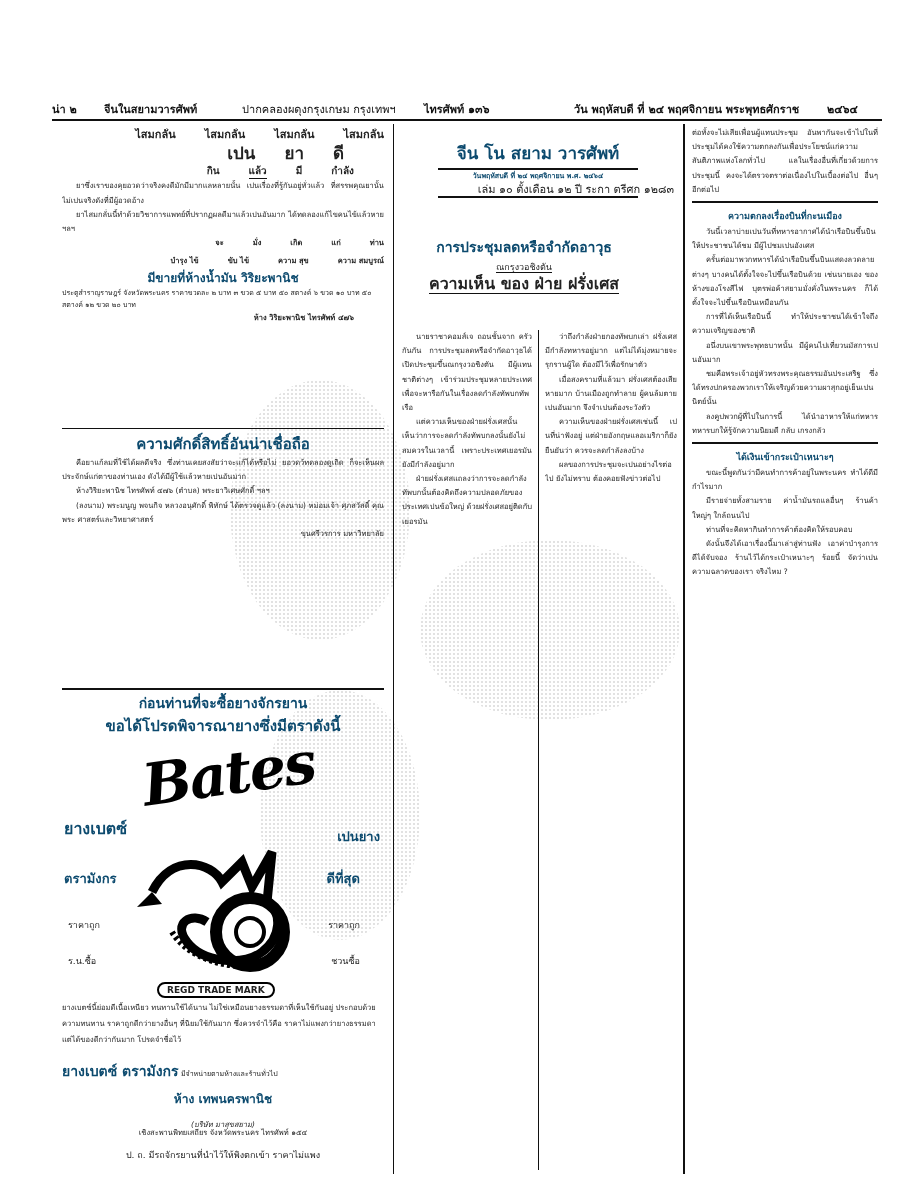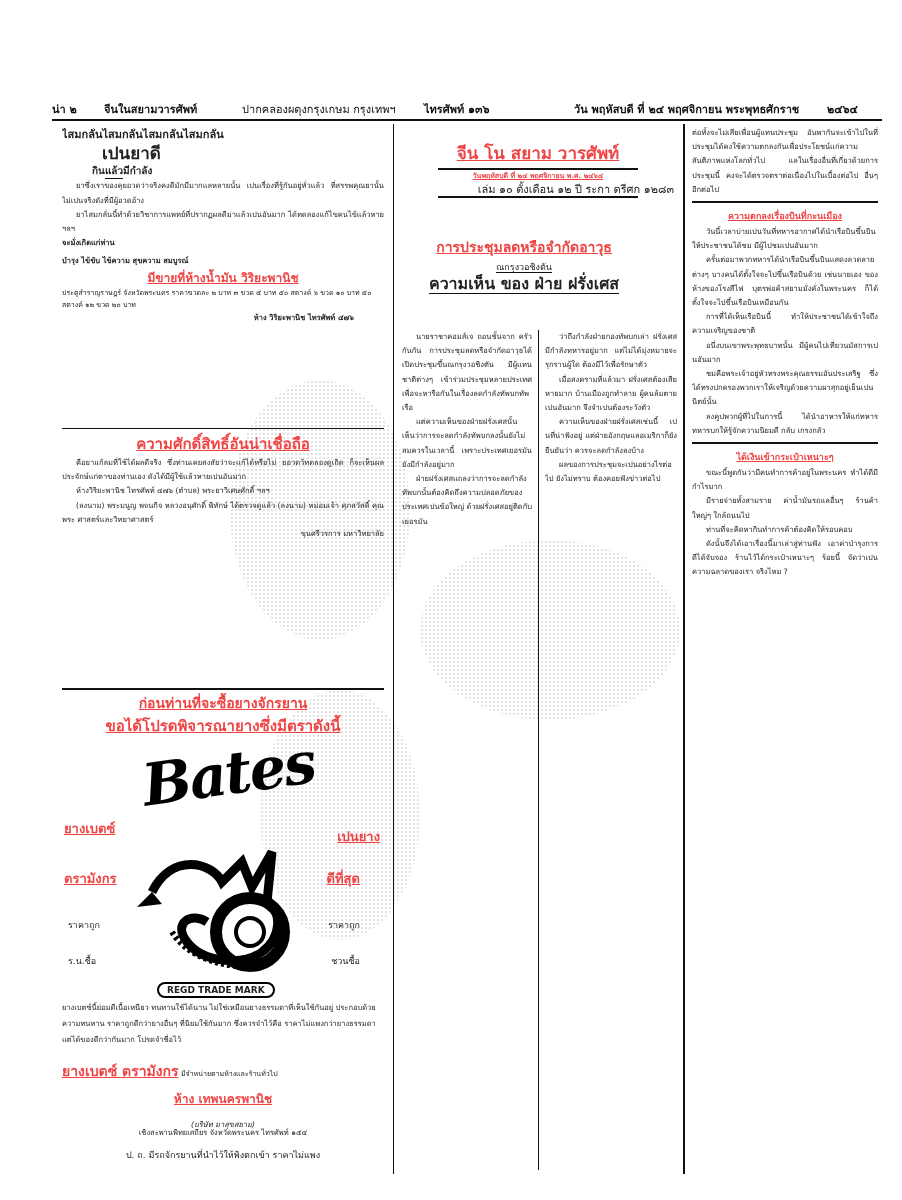--- a/index.html
+++ b/index.html
@@ -6,23 +6,23 @@
   body{width:902px;height:1200px;position:relative;overflow:hidden;
        font-family:"DejaVu Sans",sans-serif;color:#111;}
   .abs{position:absolute;}
   .hdr{top:96px;left:52px;width:830px;height:22px;font-size:11px;font-weight:bold;
        white-space:nowrap;}
   .hdr span{position:absolute;top:4px;}
   .rule{position:absolute;background:#111;}
   .col{position:absolute;font-size:7.5px;line-height:14.2px;color:#222;overflow:hidden;}
   .col p{margin:0 0 0 0;text-indent:14px;text-align:justify;}
   .center{text-align:center;}
-  .bold{font-weight:bold;color:#ef4444;text-decoration:underline;}
+  .bold{font-weight:bold;color:#0c4a6e;}
   .big{font-size:16px;font-weight:bold;line-height:22px;}
-  .ad-row{display:flex;justify-content:flex-start;font-weight:bold;}
+  .ad-row{display:flex;justify-content:flex-end;font-weight:bold;gap:29px;}
   .speck{position:absolute;border-radius:50%;opacity:.18;background:radial-gradient(#666 1px,transparent 1.5px);background-size:4px 4px;}
   .dragon{position:absolute;}
   .ulink{border-bottom:1px solid #111;}
 </style>
 </head>
 <body>
 
 <div class="speck" style="left:230px;top:380px;width:180px;height:260px;"></div>
 <div class="speck" style="left:420px;top:540px;width:260px;height:180px;"></div>
 <div class="speck" style="left:260px;top:690px;width:160px;height:250px;"></div>
@@ -86,21 +86,21 @@
   <p>ห้างวิริยะพานิช ไทรศัพท์ ๔๗๖ (ตำบล) พระยาวิเศษศักดิ์ ฯลฯ</p>
   <p>(ลงนาม) พระมนูญ พจนกิจ หลวงอนุศักดิ์ พิทักษ์ ได้ตรวจดูแล้ว (ลงนาม) หม่อมเจ้า ศุภสวัสดิ์ คุณพระ ศาสตร์และวิทยาศาสตร์</p>
   <div style="text-align:right;">ขุนศรีวรการ มหาวิทยาลัย</div>
 </div>
 <div class="rule" style="left:62px;top:688px;width:322px;height:2px;"></div>
 
 <div class="col" style="left:62px;top:692px;width:322px;height:480px;">
   <div class="center bold" style="font-size:14px;line-height:22px;">ก่อนท่านที่จะซื้อยางจักรยาน</div>
   <div class="center bold" style="font-size:15px;line-height:24px;">ขอได้โปรดพิจารณายางซึ่งมีตราดังนี้</div>
   <div class="abs" style="left:80px;top:50px;font-family:'DejaVu Serif',serif;font-style:italic;font-weight:bold;font-size:58px;line-height:64px;color:#000;transform:rotate(-8deg);letter-spacing:-2px;">Bates</div>
-  <div class="abs bold" style="left:2px;top:130px;font-size:13px;text-align:center;">ยางเบตซ์</div>
+  <div class="abs bold" style="left:2px;top:130px;font-size:16px;text-align:center;">ยางเบตซ์</div>
   <div class="abs bold" style="left:2px;top:180px;font-size:13px;">ตรามังกร</div>
   <div class="abs" style="left:6px;top:226px;font-size:9px;">ราคาถูก</div>
   <div class="abs" style="left:6px;top:262px;font-size:9px;">ร.น.ซื้อ</div>
   <div class="abs bold" style="right:4px;top:138px;font-size:13px;">เปนยาง</div>
   <div class="abs bold" style="right:24px;top:180px;font-size:13px;">ดีที่สุด</div>
   <div class="abs" style="right:24px;top:226px;font-size:9px;">ราคาถูก</div>
   <div class="abs" style="right:24px;top:262px;font-size:9px;">ชวนซื้อ</div>
 
   <svg class="dragon" style="left:70px;top:150px;" width="180" height="135" viewBox="0 0 180 135">
     <path d="M20 50 C40 10,80 20,90 40 L110 20 L120 45 L140 10 L135 60 C150 70,150 95,130 110 C110 125,70 120,55 100 C40 80,60 70,75 80" fill="none" stroke="#000" stroke-width="9"></path>
@@ -143,21 +143,21 @@
   <p>ว่าถึงกำลังฝ่ายกองทัพบกเล่า ฝรั่งเศสมีกำลังทหารอยู่มาก แต่ไม่ได้มุ่งหมายจะรุกรานผู้ใด ต้องมีไว้เพื่อรักษาตัว</p>
   <p>เมื่อสงครามที่แล้วมา ฝรั่งเศสต้องเสียหายมาก บ้านเมืองถูกทำลาย ผู้คนล้มตายเปนอันมาก จึงจำเปนต้องระวังตัว</p>
   <p>ความเห็นของฝ่ายฝรั่งเศสเช่นนี้ เปนที่น่าฟังอยู่ แต่ฝ่ายอังกฤษแลอเมริกาก็ยังยืนยันว่า ควรจะลดกำลังลงบ้าง</p>
   <p>ผลของการประชุมจะเปนอย่างไรต่อไป ยังไม่ทราบ ต้องคอยฟังข่าวต่อไป</p>
 </div>
 
 <div class="col" style="left:692px;top:126px;width:186px;height:1050px;">
   <p style="text-indent:0;">ต่อทั้งจะไม่เสียเพื่อนผู้แทนประชุม อันพากันจะเข้าไปในที่ประชุมได้คงใช้ความตกลงกันเพื่อประโยชน์แก่ความสันติภาพแห่งโลกทั่วไป แลในเรื่องอื่นที่เกี่ยวด้วยการประชุมนี้ คงจะได้ตรวจตราต่อเนื่องไปในเบื้องต่อไป อื่นๆ อีกต่อไป</p>
   <div class="rule" style="position:relative;height:2px;margin:4px 0;"></div>
   <div class="center bold" style="font-size:9px;line-height:18px;">ความตกลงเรื่องบินที่กะนเมือง</div>
-  <p>วันนี้เวลาบ่ายเปนวันที่ทหารอากาศได้นำเรือบินขึ้นบินให้ประชาชนได้ชม มีผู้ไปชมเปนอันมาก</p>
+  <p>วันนี้เวลาบ่ายเปนวันที่ทหารอากาศได้นำเรือบินขึ้นบินให้ประชาชนได้ชม มีผู้ไปชมเปนอังเศส</p>
   <p>ครั้นต่อมาพวกทหารได้นำเรือบินขึ้นบินแสดงลวดลายต่างๆ บางคนได้ตั้งใจจะไปขึ้นเรือบินด้วย เช่นนายเอง ของห้างของโรงสีไฟ บุตรพ่อค้าสยามมั่งคั่งในพระนคร ก็ได้ตั้งใจจะไปขึ้นเรือบินเหมือนกัน</p>
   <p>การที่ได้เห็นเรือบินนี้ ทำให้ประชาชนได้เข้าใจถึงความเจริญของชาติ</p>
   <p>อนึ่งบนเขาพระพุทธบาทนั้น มีผู้คนไปเที่ยวนมัสการเปนอันมาก</p>
   <p>ชมคือพระเจ้าอยู่หัวทรงพระคุณธรรมอันประเสริฐ ซึ่งได้ทรงปกครองพวกเราให้เจริญด้วยความผาสุกอยู่เย็นเปนนิตย์นั้น</p>
   <p>ลงคูปพวกผู้ที่ไปในการนี้ ได้นำอาหารให้แก่ทหาร ทหารบกให้รู้จักความนิยมดี กลับ เกรงกลัว</p>
   <div class="rule" style="position:relative;height:2px;margin:4px 0;"></div>
   <div class="center bold" style="font-size:9px;line-height:18px;">ได้เงินเข้ากระเป๋าเหนาะๆ</div>
   <p>ขณะนี้พูดกันว่ามีคนทำการค้าอยู่ในพระนคร ทำได้ดีมีกำไรมาก</p>
   <p>มีรายจ่ายทั้งสามราย ค่าน้ำมันรถแลอื่นๆ ร้านค้าใหญ่ๆ ใกล้ถนนไป</p>
   <p>ท่านที่จะคิดหากินทำการค้าต้องคิดให้รอบคอบ</p>

